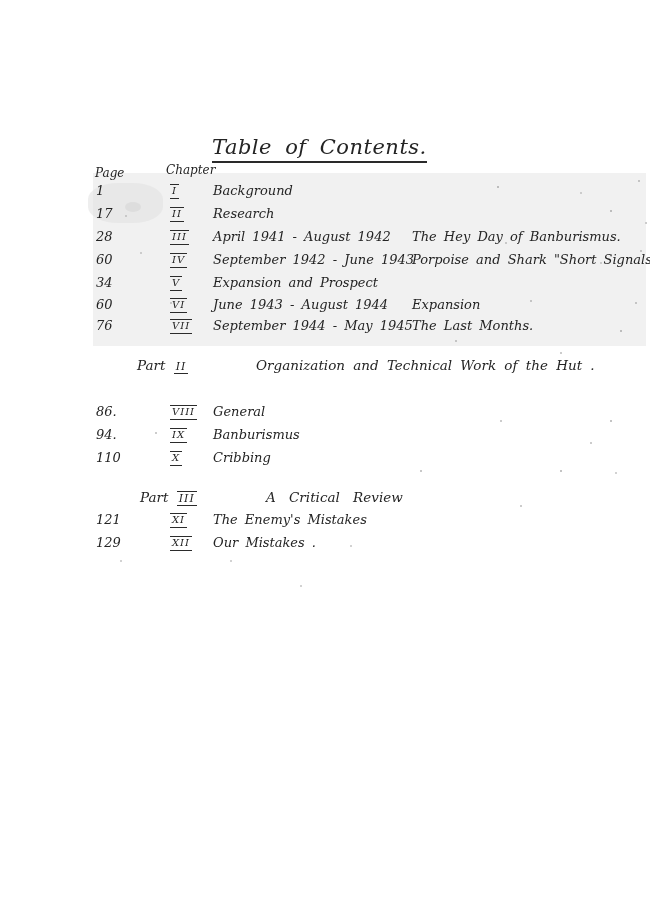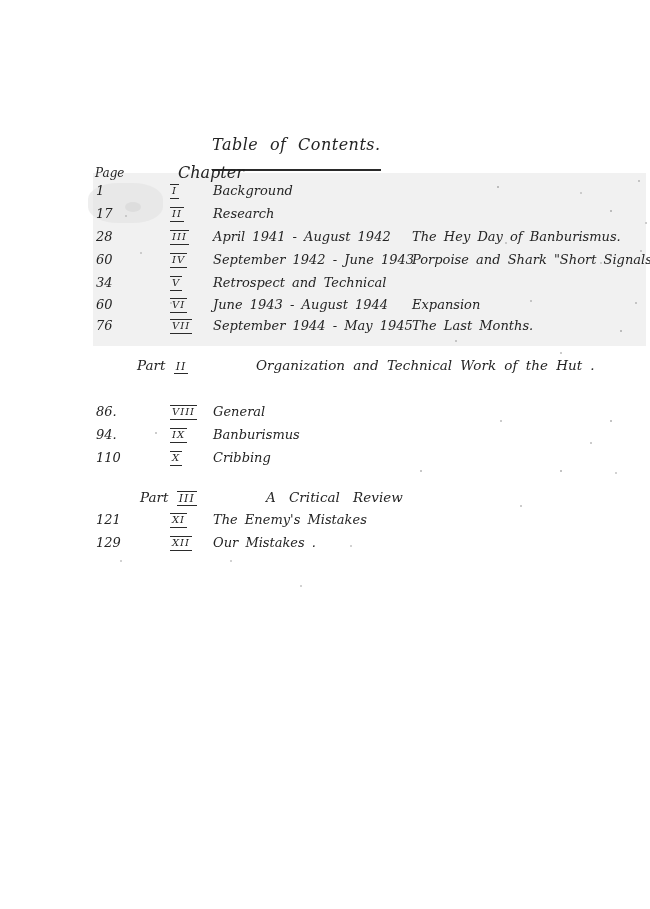--- a/index.html
+++ b/index.html
@@ -15,24 +15,24 @@
   .speckles{position:absolute;left:0;top:0;width:2px;height:2px;background:transparent;
     box-shadow:497px 186px 0 #bdbdbd,530px 300px 0 #c4c4c4,610px 210px 0 #bdbdbd,
     640px 250px 0 #c4c4c4,580px 192px 0 #cccccc,620px 330px 0 #bdbdbd,455px 340px 0 #c4c4c4,
     500px 420px 0 #cccccc,610px 420px 0 #c4c4c4,155px 432px 0 #cccccc,120px 560px 0 #d2d2d2,
     300px 585px 0 #d2d2d2,420px 470px 0 #c8c8c8,520px 505px 0 #cccccc,560px 470px 0 #c4c4c4,
     638px 180px 0 #c4c4c4,600px 262px 0 #cccccc,170px 302px 0 #c8c8c8,140px 252px 0 #cccccc,
     125px 215px 0 #c8c8c8,230px 560px 0 #d2d2d2,350px 545px 0 #d2d2d2,635px 302px 0 #c4c4c4,
     645px 222px 0 #cccccc,505px 242px 0 #c8c8c8,560px 352px 0 #cccccc,590px 442px 0 #cccccc,
     615px 472px 0 #d2d2d2;}
   
-  .title{position:absolute;left:212px;top:135px;font-size:16px;letter-spacing:.5px;word-spacing:6px;
-    border-bottom:2px solid #2a2a2a;padding-bottom:15px;}
+  .title{position:absolute;left:212px;top:135px;font-size:21px;letter-spacing:.5px;word-spacing:6px;
+    border-bottom:2px solid #2a2a2a;padding-bottom:2px;}
   .colhead-page{position:absolute;left:95px;top:166px;font-size:12px;}
-  .colhead-chapter{position:absolute;left:178px;top:163px;font-size:16px;}
+  .colhead-chapter{position:absolute;left:166px;top:163px;font-size:12px;}
   
   .row{position:absolute;left:0;width:650px;height:20px;font-size:13px;word-spacing:3px;}
   .row .pg{position:absolute;left:96px;}
   .row .ch{position:absolute;left:170px;top:1px;font-size:10px;letter-spacing:1px;line-height:1.25;
     border-top:1px solid #2b2b2b;border-bottom:1px solid #2b2b2b;padding:0 2px;}
   .row .ti{position:absolute;left:213px;white-space:nowrap;}
   .row .su{position:absolute;left:376px;white-space:nowrap;margin-left:36px;}
   .r1{top:183px}.r2{top:206px}.r3{top:229px}.r4{top:252px}.r5{top:275px}
   .r6{top:297px}.r7{top:318px}
   .r8{top:404px}.r9{top:427px}.r10{top:450px}
@@ -85,21 +85,21 @@
   </div>
   <div class="row r4">
     <span class="pg">60</span>
     <span class="ch">IV</span>
     <span class="ti">September 1942 - June 1943</span>
     <span class="su">Porpoise and Shark "Short Signals"</span>
   </div>
   <div class="row r5">
     <span class="pg">34</span>
     <span class="ch">V</span>
-    <span class="ti">Retrospect and Technical</span>
+    <span class="ti">Expansion and Prospect</span>
     <span class="su"></span>
   </div>
   <div class="row r6">
     <span class="pg">60</span>
     <span class="ch">VI</span>
     <span class="ti">June 1943 - August 1944</span>
     <span class="su">Expansion</span>
   </div>
   <div class="row r7">
     <span class="pg">76</span>

